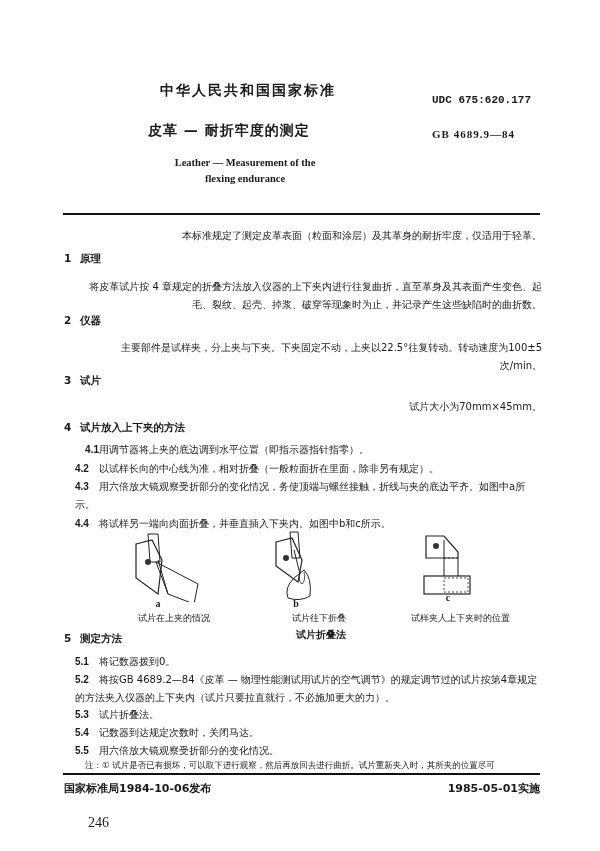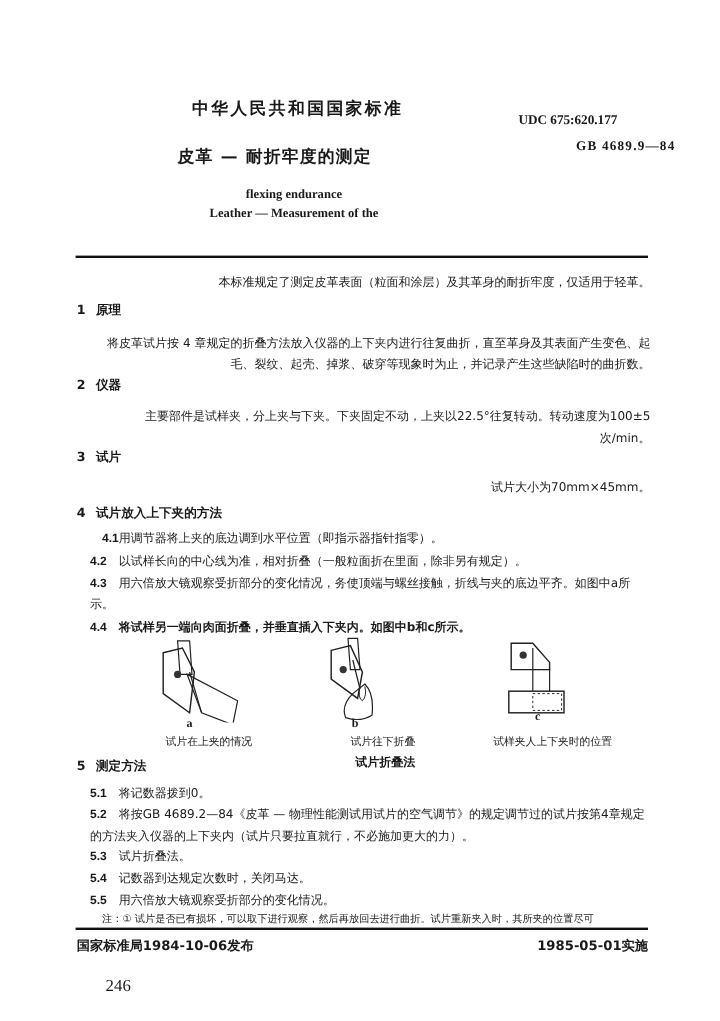--- a/index.html
+++ b/index.html
@@ -2,23 +2,23 @@
 <html><head>
 <meta charset="utf-8">
 <style>
   html, body { margin: 0; padding: 0; background: #ffffff; }
   body {
     width: 600px; height: 851px; position: relative; overflow: hidden;
     font-family: "DejaVu Sans", sans-serif; color: #1a1a1a;
   }
   .abs { position: absolute; }
   .hdr-cn { left: 160px; top: 82px; font-size: 14px; letter-spacing: 2px; font-weight: bold; }
-  .udc { left: 432px; top: 94px; font-family: Liberation Serif, serif; font-size: 11px; font-weight: bold; }
+  .udc { left: 432px; top: 94px; font-family: Liberation Mono, monospace; font-size: 11px; font-weight: bold; }
   .title-cn { left: 148px; top: 122px; font-size: 14px; font-weight: bold; letter-spacing: 1px; }
-  .gb { left: 432px; top: 116px; font-family: "Liberation Serif", serif; font-size: 11px; font-weight: bold; letter-spacing: 1px; margin-left: 48px; }
+  .gb { left: 432px; top: 128px; font-family: "Liberation Serif", serif; font-size: 11px; font-weight: bold; letter-spacing: 1px; }
   .title-en { left: 150px; top: 155px; width: 190px; text-align: center; font-family: "Liberation Serif", serif; font-size: 10.5px; font-weight: bold; line-height: 16px; }
   .rule { left: 63px; width: 477px; height: 1.5px; background: #111; }
   .indent { text-indent: 22px; text-align: right; }
   .sec { left: 64px; font-size: 10.5px; font-weight: bold; }
   .sec .num { display: inline-block; width: 16px; }
   .body-block { left: 64px; width: 478px; font-size: 10px; line-height: 18px; }
   .item { left: 75px; font-size: 10px; line-height: 18px; }
   .item b { display: inline-block; width: 24px; font-family: "Liberation Sans", sans-serif; }
   .fig-letter { font-family: "Liberation Serif", serif; font-size: 10px; font-weight: bold; text-align: center; width: 20px; }
   .fig-cap { font-size: 9px; text-align: right; }
@@ -26,22 +26,22 @@
   .pagenum { left: 88px; top: 815px; font-family: "Liberation Serif", serif; font-size: 14px; }
 </style>
 </head>
 <body>
 
 <div class="abs hdr-cn">中华人民共和国国家标准</div>
 <div class="abs udc">UDC 675:620.177</div>
 <div class="abs title-cn">皮革 — 耐折牢度的测定</div>
 <div class="abs gb">GB 4689.9—84</div>
 <div class="abs title-en">
+  <div>Leather — Measurement of the</div>
   <div>flexing endurance</div>
-  <div>Leather — Measurement of the</div>
 </div>
 
 <div class="abs rule" style="top:213px;"></div>
 
 <div class="abs body-block indent" style="top:227px;">本标准规定了测定皮革表面（粒面和涂层）及其革身的耐折牢度，仅适用于轻革。</div>
 
 <div class="abs sec" style="top:252px;">
   <span class="num">1</span><span>原理</span>
 </div>
 <div class="abs body-block indent" style="top:278px;">将皮革试片按 4 章规定的折叠方法放入仪器的上下夹内进行往复曲折，直至革身及其表面产生变色、起毛、裂纹、起壳、掉浆、破穿等现象时为止，并记录产生这些缺陷时的曲折数。</div>
@@ -55,21 +55,21 @@
   <span class="num">3</span><span>试片</span>
 </div>
 <div class="abs body-block indent" style="top:398px;">试片大小为70mm×45mm。</div>
 
 <div class="abs sec" style="top:421px;">
   <span class="num">4</span><span>试片放入上下夹的方法</span>
 </div>
 <div class="abs item" style="top:441px;text-align:right;"><b>4.1</b><span>用调节器将上夹的底边调到水平位置（即指示器指针指零）。</span></div>
 <div class="abs item" style="top:460px;"><b>4.2</b><span>以试样长向的中心线为准，相对折叠（一般粒面折在里面，除非另有规定）。</span></div>
 <div class="abs item" style="top:478px; width:467px;"><b>4.3</b><span>用六倍放大镜观察受折部分的变化情况，务使顶端与螺丝接触，折线与夹的底边平齐。如图中a所示。</span></div>
-<div class="abs item" style="top:515px;font-weight:bold;"><b>4.4</b><span>将试样另一端向肉面折叠，并垂直插入下夹内。如图中b和c所示。</span></div>
+<div class="abs item" style="top:515px;"><b>4.4</b><span>将试样另一端向肉面折叠，并垂直插入下夹内。如图中b和c所示。</span></div>
 
 <div class="abs" style="left:120px; top:530px; width:380px; height:110px;">
 
   <svg class="abs" style="left:8px; top:2px;" width="80" height="70" viewBox="0 0 80 70">
     <polygon points="20,2 30,2 32,30 22,30" fill="none" stroke="#222" stroke-width="1"></polygon>
     <polygon points="8,12 24,8 34,28 30,62 8,46" fill="none" stroke="#222" stroke-width="1.2"></polygon>
     <circle cx="20" cy="30" r="3" fill="#333"></circle>
     <polygon points="28,30 70,52 66,72 40,62" fill="none" stroke="#222" stroke-width="1"></polygon>
     <line x1="30" y1="28" x2="40" y2="62" stroke="#222" stroke-width="1"></line>
   </svg>

